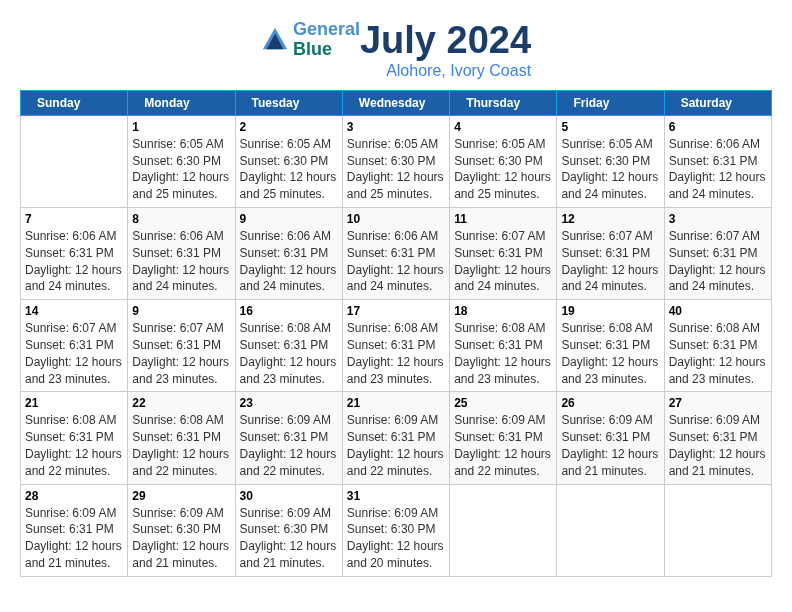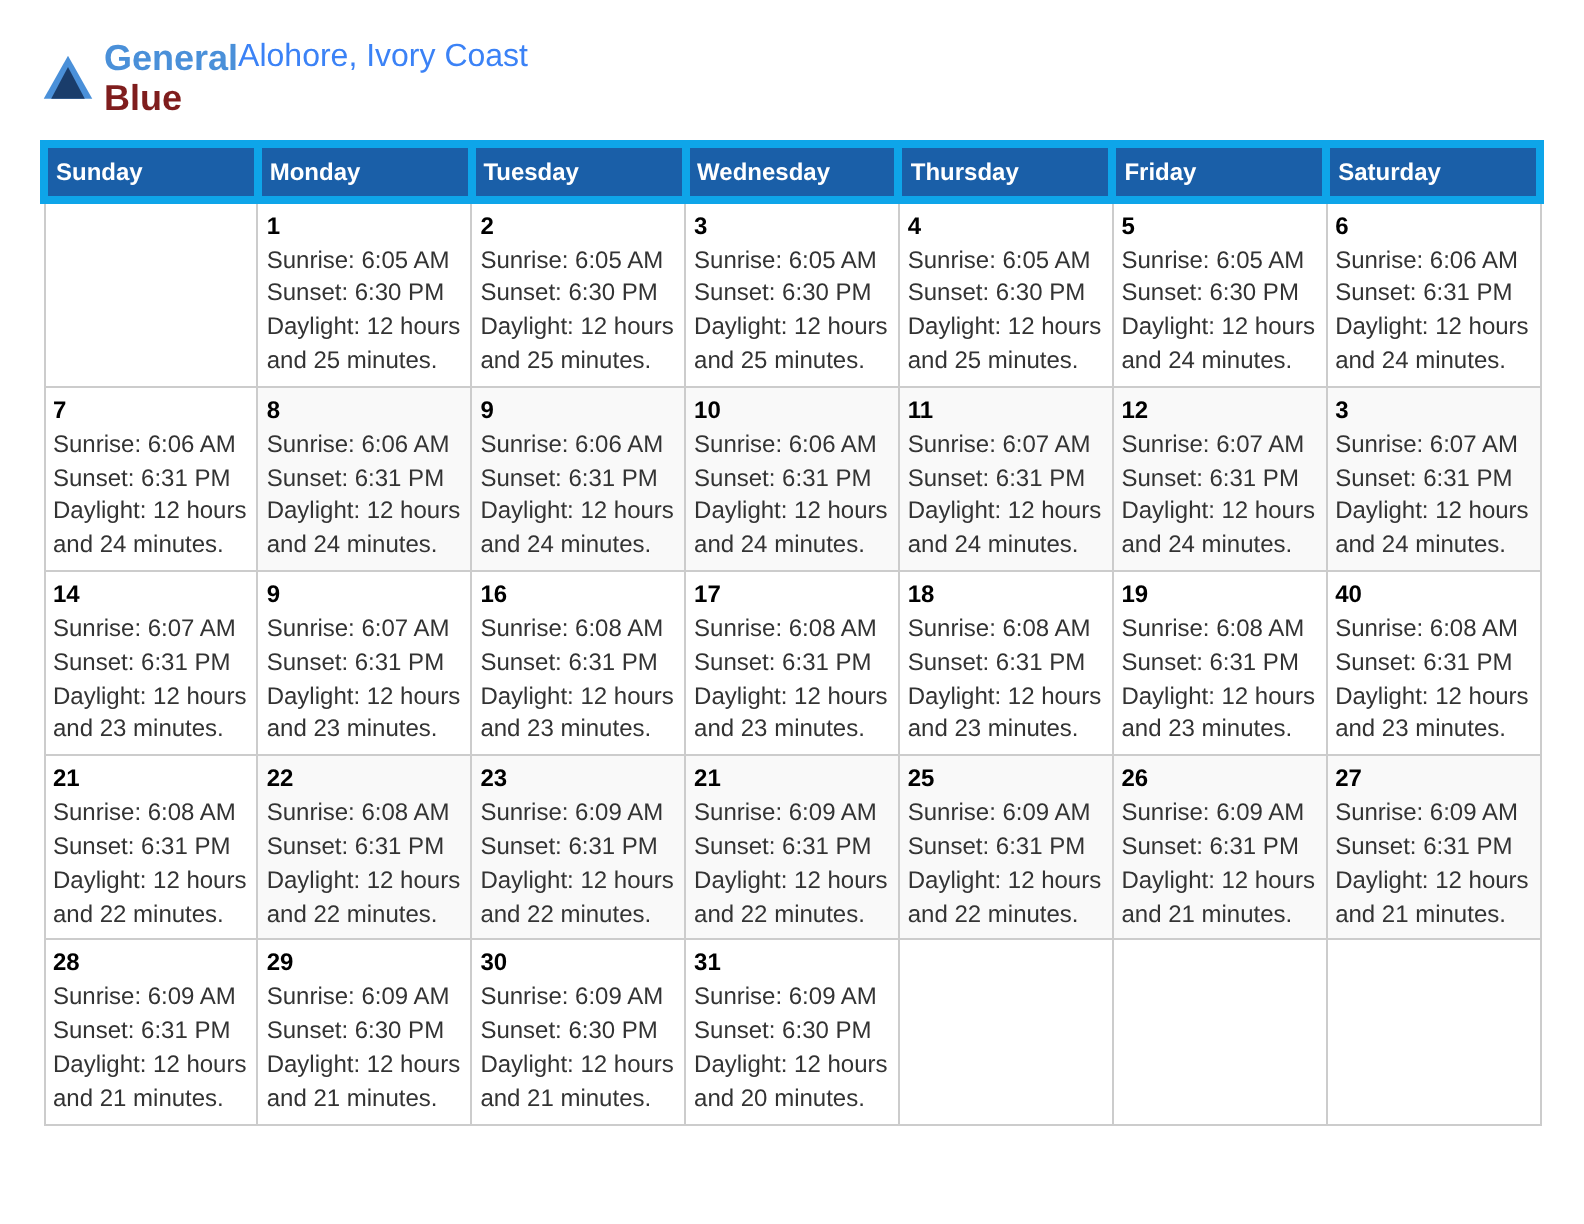--- a/index.html
+++ b/index.html
@@ -5,21 +5,21 @@
     * { margin: 0; padding: 0; box-sizing: border-box; }
     body {
       font-family: Arial, sans-serif;
       background: #fff;
       width: 792px;
       min-height: 612px;
       padding: 20px;
     }
     .header {
       display: flex;
-      justify-content: flex-start;
+      justify-content: center;
       align-items: flex-start;
       margin-bottom: 10px;
     }
     .logo {
       display: flex;
       align-items: center;
       gap: 4px;
     }
     .logo-text {
       font-size: 18px;
@@ -50,23 +50,23 @@
     table {
       width: 100%;
       border-collapse: collapse;
       table-layout: fixed;
     }
     th {
       background-color: #1a5fa8;
       color: #fff;
       font-size: 12px;
       font-weight: bold;
-      padding: 5px 4px;
+      padding: 5px 16px;
       text-align: left;
-      border: 4px solid #0ea5e9;
+      border: 1px solid #0ea5e9;
     }
     td {
       vertical-align: top;
       border: 1px solid #ccc;
       padding: 4px 4px;
       font-size: 10px;
       color: #333;
       height: 85px;
     }
     .day-num {
@@ -95,24 +95,25 @@
 <body>
 
 <div class="header">
   <div class="logo">
     <svg class="logo-icon" viewBox="0 0 30 30">
       <polygon points="15,2 28,25 2,25" fill="#4a90d9"></polygon>
       <polygon points="15,8 24,25 6,25" fill="#1a3d6b"></polygon>
     </svg>
     <div class="logo-text">
       <div><span>General</span></div>
-      <div><span style="color:#7f1d1d">Blue</span></div>
+      <div><span style="color:#0f766e">Blue</span></div>
     </div>
   </div>
   <div class="title-block">
+    <div class="month-title">July 2024</div>
     <div class="location-title">Alohore, Ivory Coast</div>
   </div>
 </div>
 
 <table>
   <thead>
     <tr id="header-row">
         <th>Sunday</th>
         <th>Monday</th>
         <th>Tuesday</th>

